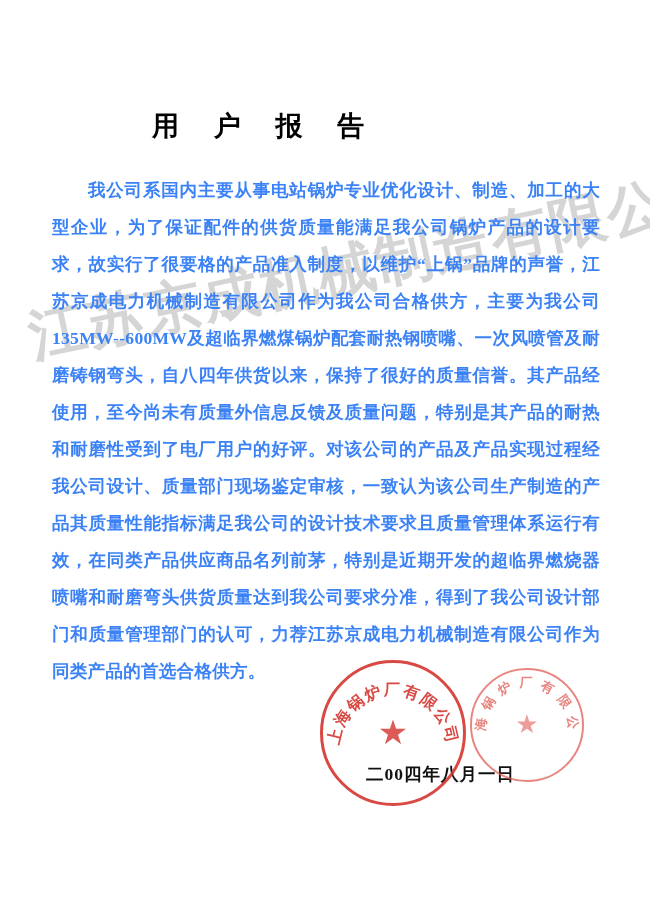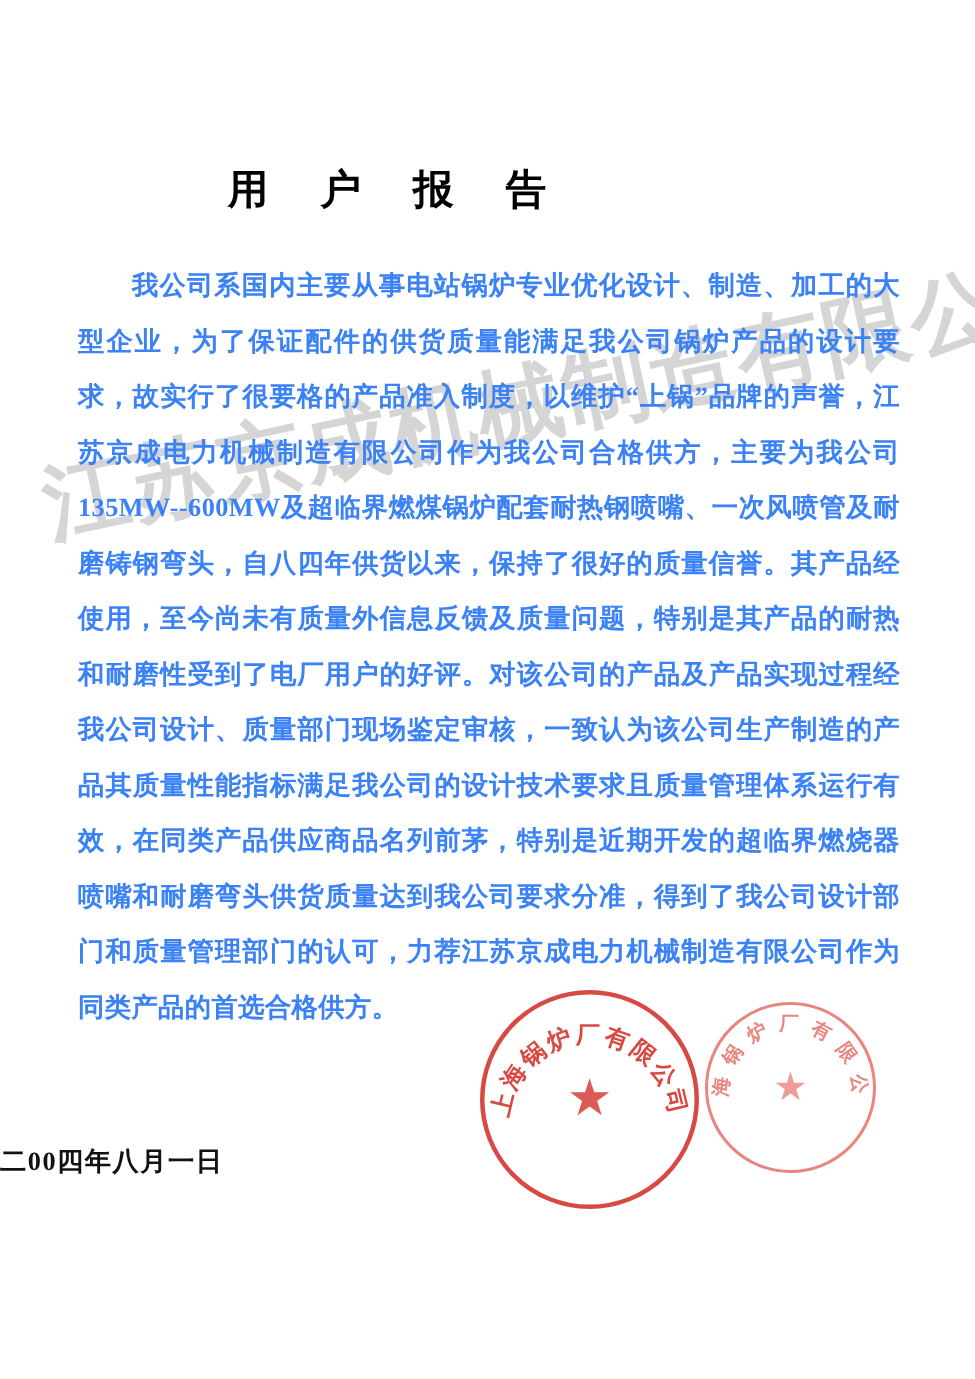--- a/index.html
+++ b/index.html
@@ -53,21 +53,21 @@
     text-indent: 36px;
     letter-spacing: 0.3px;
   }
 
   
   .date-line {
     position: absolute;
     top: 762px;
     left: 0;
     width: 515px;
-    text-align: left;
+    text-align: right;
     font-size: 17.5px;
     font-weight: bold;
     letter-spacing: 1px;
     color: #111111;
   }
 
   
   .watermark {
     position: absolute;
     top: 300px;

